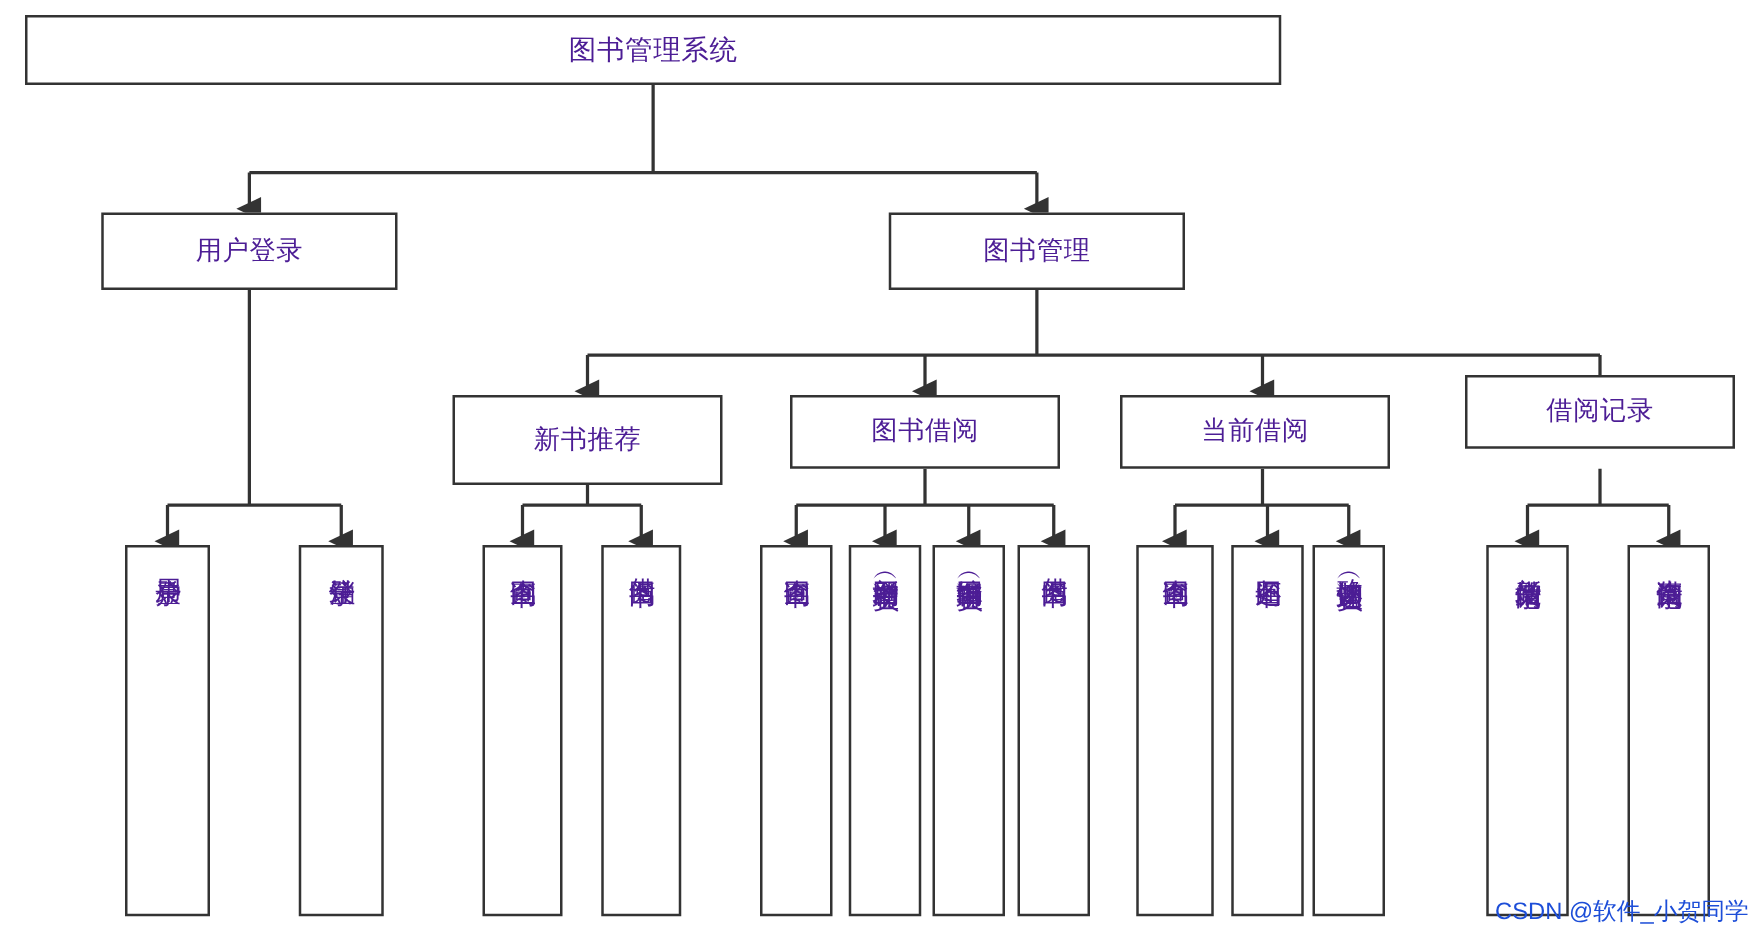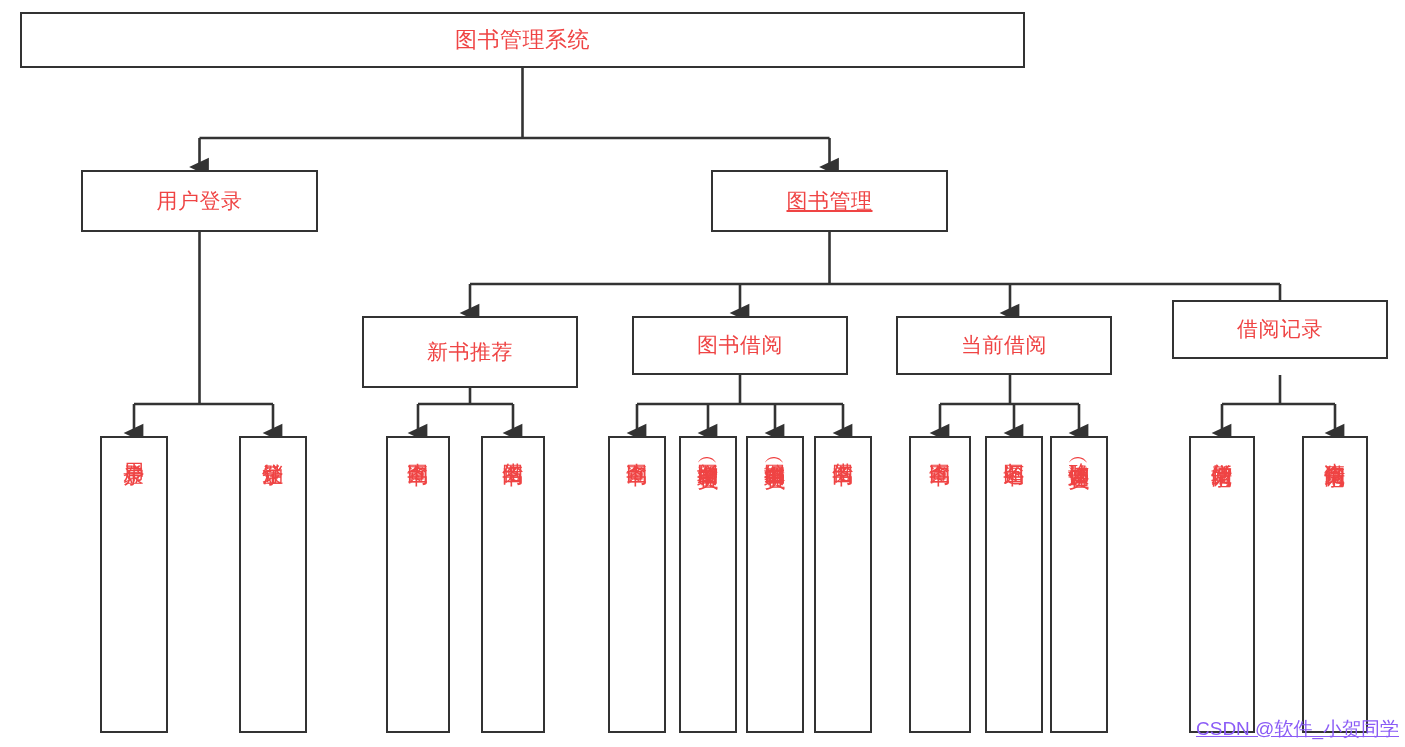--- a/index.html
+++ b/index.html
@@ -28,21 +28,21 @@
   }
   .node {
     position: absolute;
     box-sizing: border-box;
     background: #ffffff;
     border: 2px solid #333333;
     display: flex;
     align-items: center;
     justify-content: center;
     text-align: right;
-    color: #ef4444;
+    color: #4c1d95;
   }
   .node .label {
     display: block;
     line-height: 1.18;
     letter-spacing: 0.5px;
   }
   
   .node.h .label {
     writing-mode: horizontal-tb;
     font-size: 21px;
@@ -117,21 +117,21 @@
       </g>
   </svg>
 
   <div id="node-layer">
       <div class="node h root" style="left: 20px; top: 12px; width: 1005px; height: 56px; border-color: rgb(51, 51, 51); background: rgb(255, 255, 255);">
         <span class="label">图书管理系统</span>
       </div>
       <div class="node h" style="left: 81px; top: 170px; width: 237px; height: 62px; border-color: rgb(51, 51, 51); background: rgb(255, 255, 255);">
         <span class="label">用户登录</span>
       </div>
-      <div class="node h" style="left: 711px; top: 170px; width: 237px; height: 62px; border-color: rgb(51, 51, 51); background: rgb(255, 255, 255); text-decoration: underline;">
+      <div class="node h" style="left: 711px; top: 170px; width: 237px; height: 62px; border-color: rgb(51, 51, 51); background: rgb(255, 255, 255);">
         <span class="label">图书管理</span>
       </div>
       <div class="node h" style="left: 362px; top: 316px; width: 216px; height: 72px; border-color: rgb(51, 51, 51); background: rgb(255, 255, 255);">
         <span class="label">新书推荐</span>
       </div>
       <div class="node h" style="left: 632px; top: 316px; width: 216px; height: 59px; border-color: rgb(51, 51, 51); background: rgb(255, 255, 255);">
         <span class="label">图书借阅</span>
       </div>
       <div class="node h" style="left: 896px; top: 316px; width: 216px; height: 59px; border-color: rgb(51, 51, 51); background: rgb(255, 255, 255);">
         <span class="label">当前借阅</span>
@@ -173,14 +173,14 @@
         <span class="label">确认归还（管理员）</span>
       </div>
       <div class="node v" style="left: 1189px; top: 436px; width: 66px; height: 297px; border-color: rgb(51, 51, 51); background: rgb(255, 255, 255);">
         <span class="label">新增借阅记录</span>
       </div>
       <div class="node v" style="left: 1302px; top: 436px; width: 66px; height: 297px; border-color: rgb(51, 51, 51); background: rgb(255, 255, 255);">
         <span class="label">查询借阅记录</span>
       </div>
     </div>
 
-  <div class="watermark" style="left: 1196px; top: 716px; color: #8b5cf6; text-decoration: underline;">CSDN @软件_小贺同学</div>
+  <div class="watermark" style="left: 1196px; top: 716px; color: #1d4ed8;">CSDN @软件_小贺同学</div>
 </div>
 
 </body></html>

